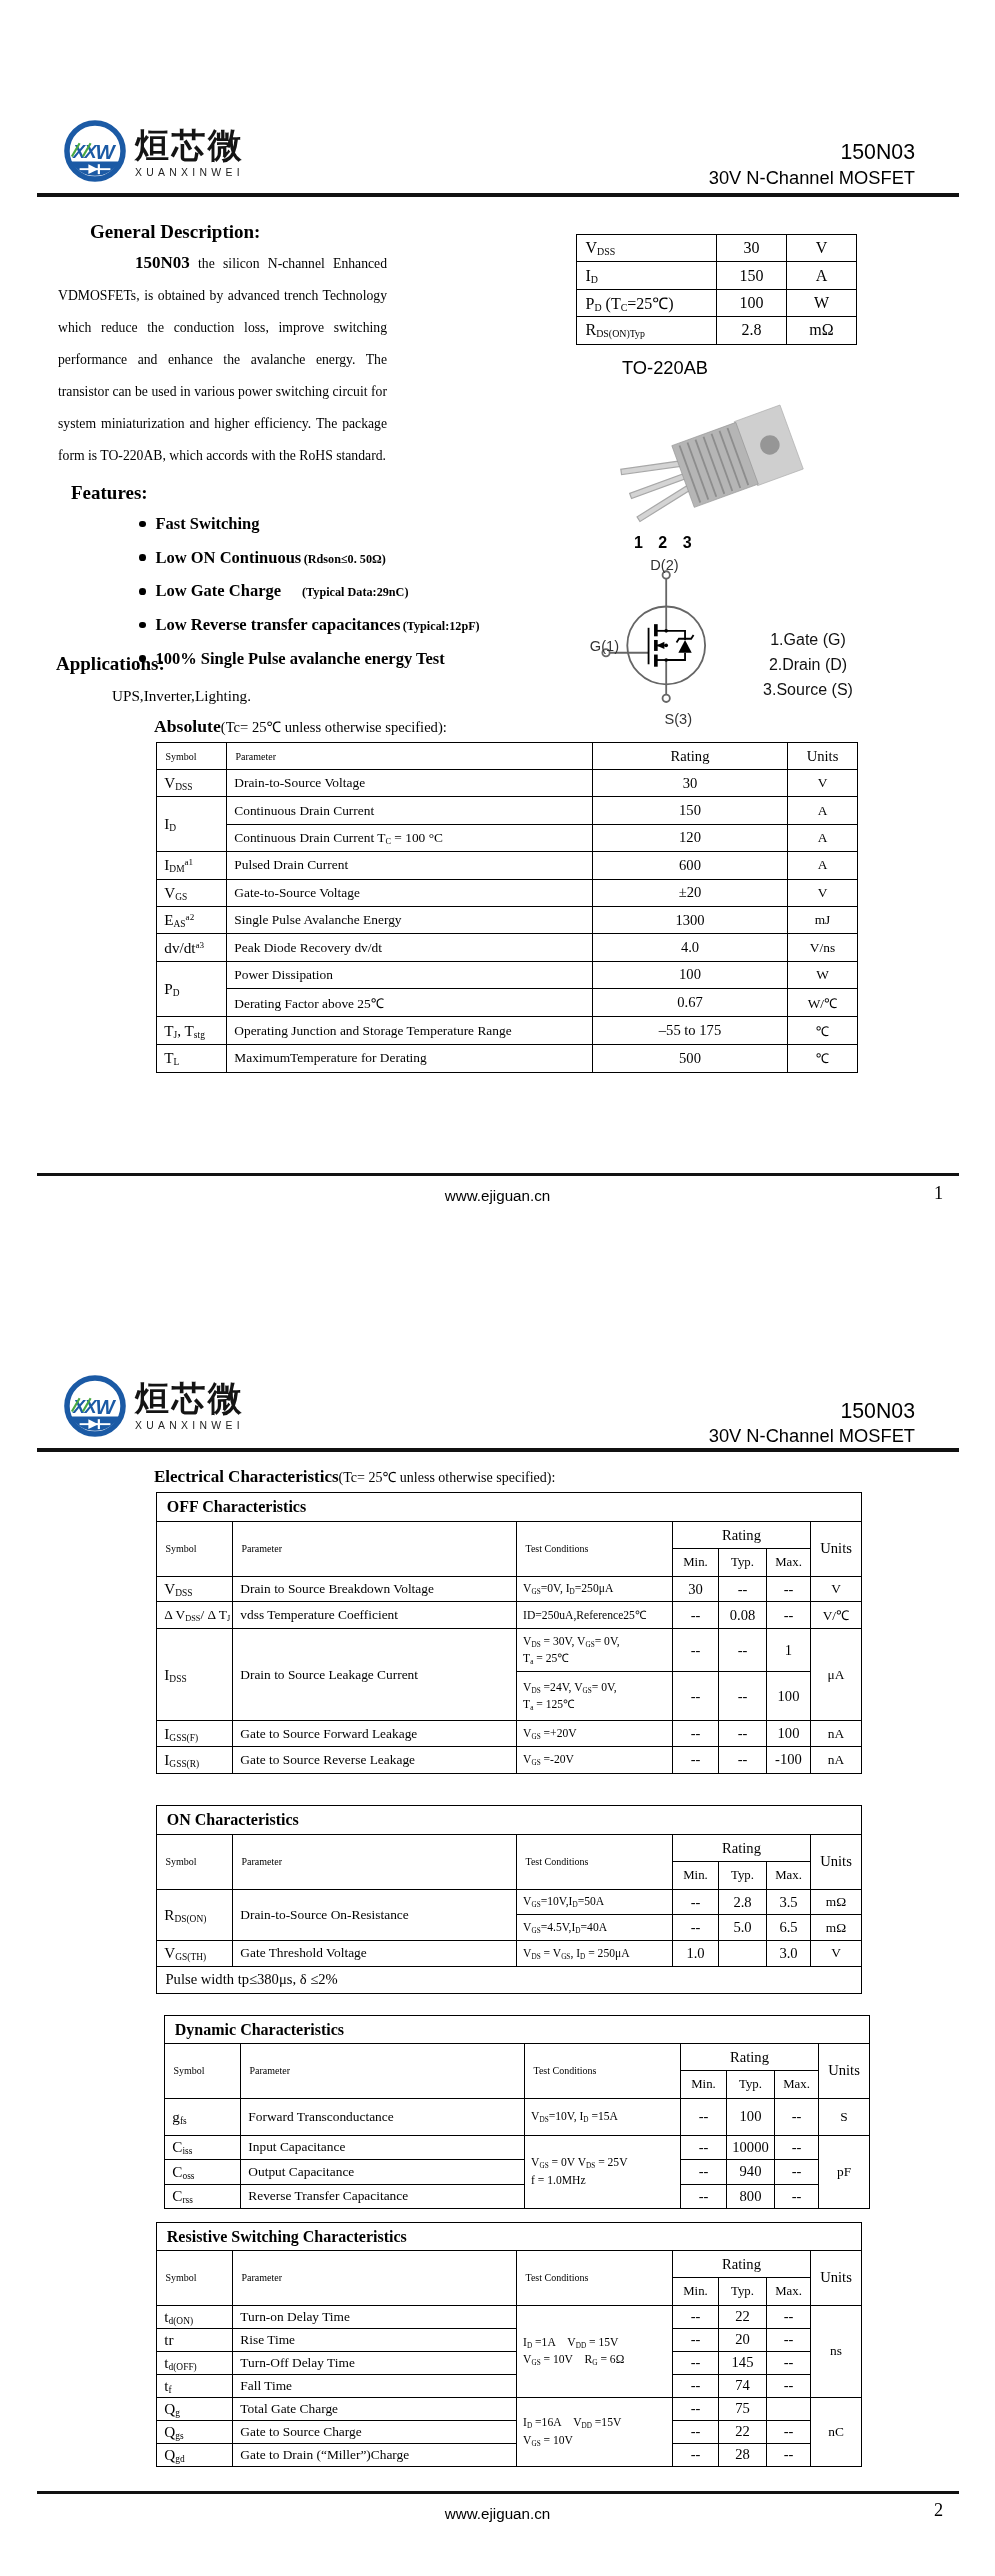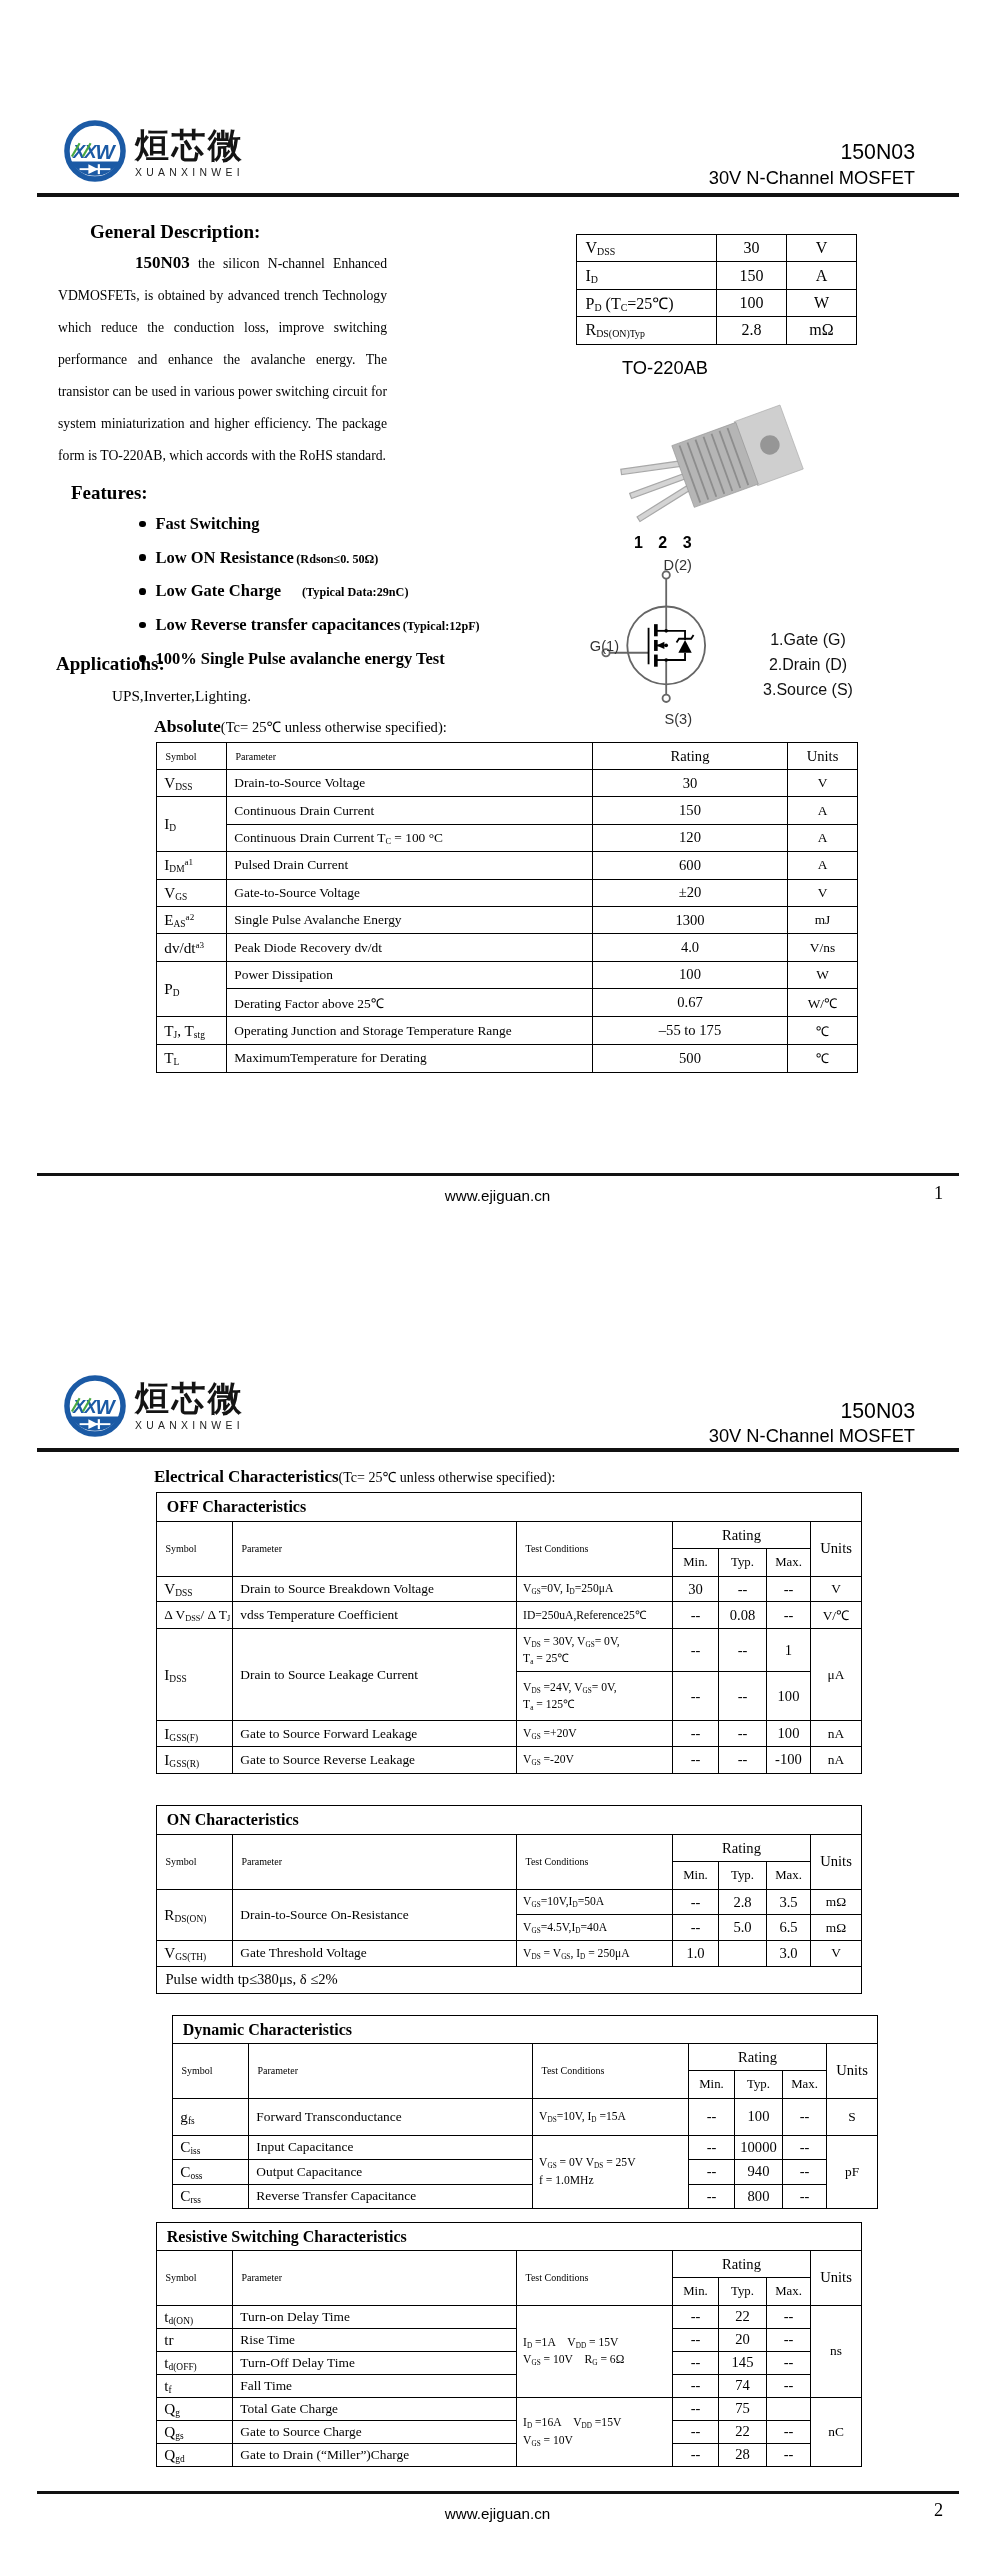--- a/index.html
+++ b/index.html
@@ -161,33 +161,33 @@
         <polyline points="138,141 138,153 107,153"></polyline>
         <polyline points="124,124 128,118 148,118 152,112"></polyline>
       </g>
       <polygon points="91,129 104,123 104,135" fill="#000"></polygon>
       <polygon points="138,120 127,141 149,141" fill="#000"></polygon>
       <circle cx="107" cy="105" r="3" fill="#000"></circle>
       <circle cx="107" cy="129" r="3" fill="#000"></circle>
       <circle cx="107" cy="153" r="3" fill="#000"></circle>
     </svg>
   </div>
-  <div class="abs pinlab" style="left:637px;top:557px;width:55px;text-align:right">D(2)</div>
+  <div class="abs pinlab" style="left:637px;top:557px;width:55px;text-align:center">D(2)</div>
   <div class="abs pinlab" style="left:570px;top:638px;width:49px;text-align:right">G(1)</div>
   <div class="abs pinlab" style="left:637px;top:711px;width:55px;text-align:right">S(3)</div>
   <div class="abs legend" style="left:756px;top:627px">
     <div>1.Gate (G)</div>
     <div>2.Drain (D)</div>
     <div>3.Source (S)</div>
   </div>
 
   <div class="abs h-bold" style="left:71px;top:482px">Features:</div>
   <div class="abs" style="left:139px;top:513px">
     <div class="feat"><span class="dot"></span><span class="fmain">Fast Switching</span><span class="fnote"></span></div>
-    <div class="feat"><span class="dot"></span><span class="fmain">Low ON Resistance</span><span class="fnote">(Rdson≤0. 50Ω)</span></div>
+    <div class="feat"><span class="dot"></span><span class="fmain">Low ON Continuous</span><span class="fnote">(Rdson≤0. 50Ω)</span></div>
     <div class="feat"><span class="dot"></span><span class="fmain">Low Gate Charge</span><span class="fnote">(Typical Data:29nC)</span></div>
     <div class="feat"><span class="dot"></span><span class="fmain">Low Reverse transfer capacitances</span><span class="fnote">(Typical:12pF)</span></div>
     <div class="feat"><span class="dot"></span><span class="fmain">100% Single Pulse avalanche energy Test</span><span class="fnote"></span></div>
   </div>
 
   <div class="abs h-bold" style="left:56px;top:653px">Applications:</div>
   <div class="abs apps-text" style="left:112px;top:687px">UPS,Inverter,Lighting.</div>
 
   <div class="abs" style="left:154px;top:716px">
     <span class="h-bold" style="font-size:17.7px">Absolute</span><span class="sec-note">(Tc= 25℃  unless otherwise specified):</span>
@@ -436,21 +436,21 @@
       <td class="num"></td>
       <td class="num">3.0</td>
       <td class="un">V</td>
     </tr>
     <tr class="noterow" style="height:27px">
       <td colspan="7">Pulse width tp≤380μs, δ ≤2%</td>
     </tr>
   </tbody>
     </table>
 
-  <table class="dt" style="left:172px;top:727px;width:703px">
+  <table class="dt" style="left:164px;top:727px;width:703px">
     <colgroup>
         <col style="width:76px">
         <col style="width:284px">
         <col style="width:156px">
         <col style="width:46px">
         <col style="width:48px">
         <col style="width:44px">
         <col style="width:51px">
       </colgroup>
     <tbody>

